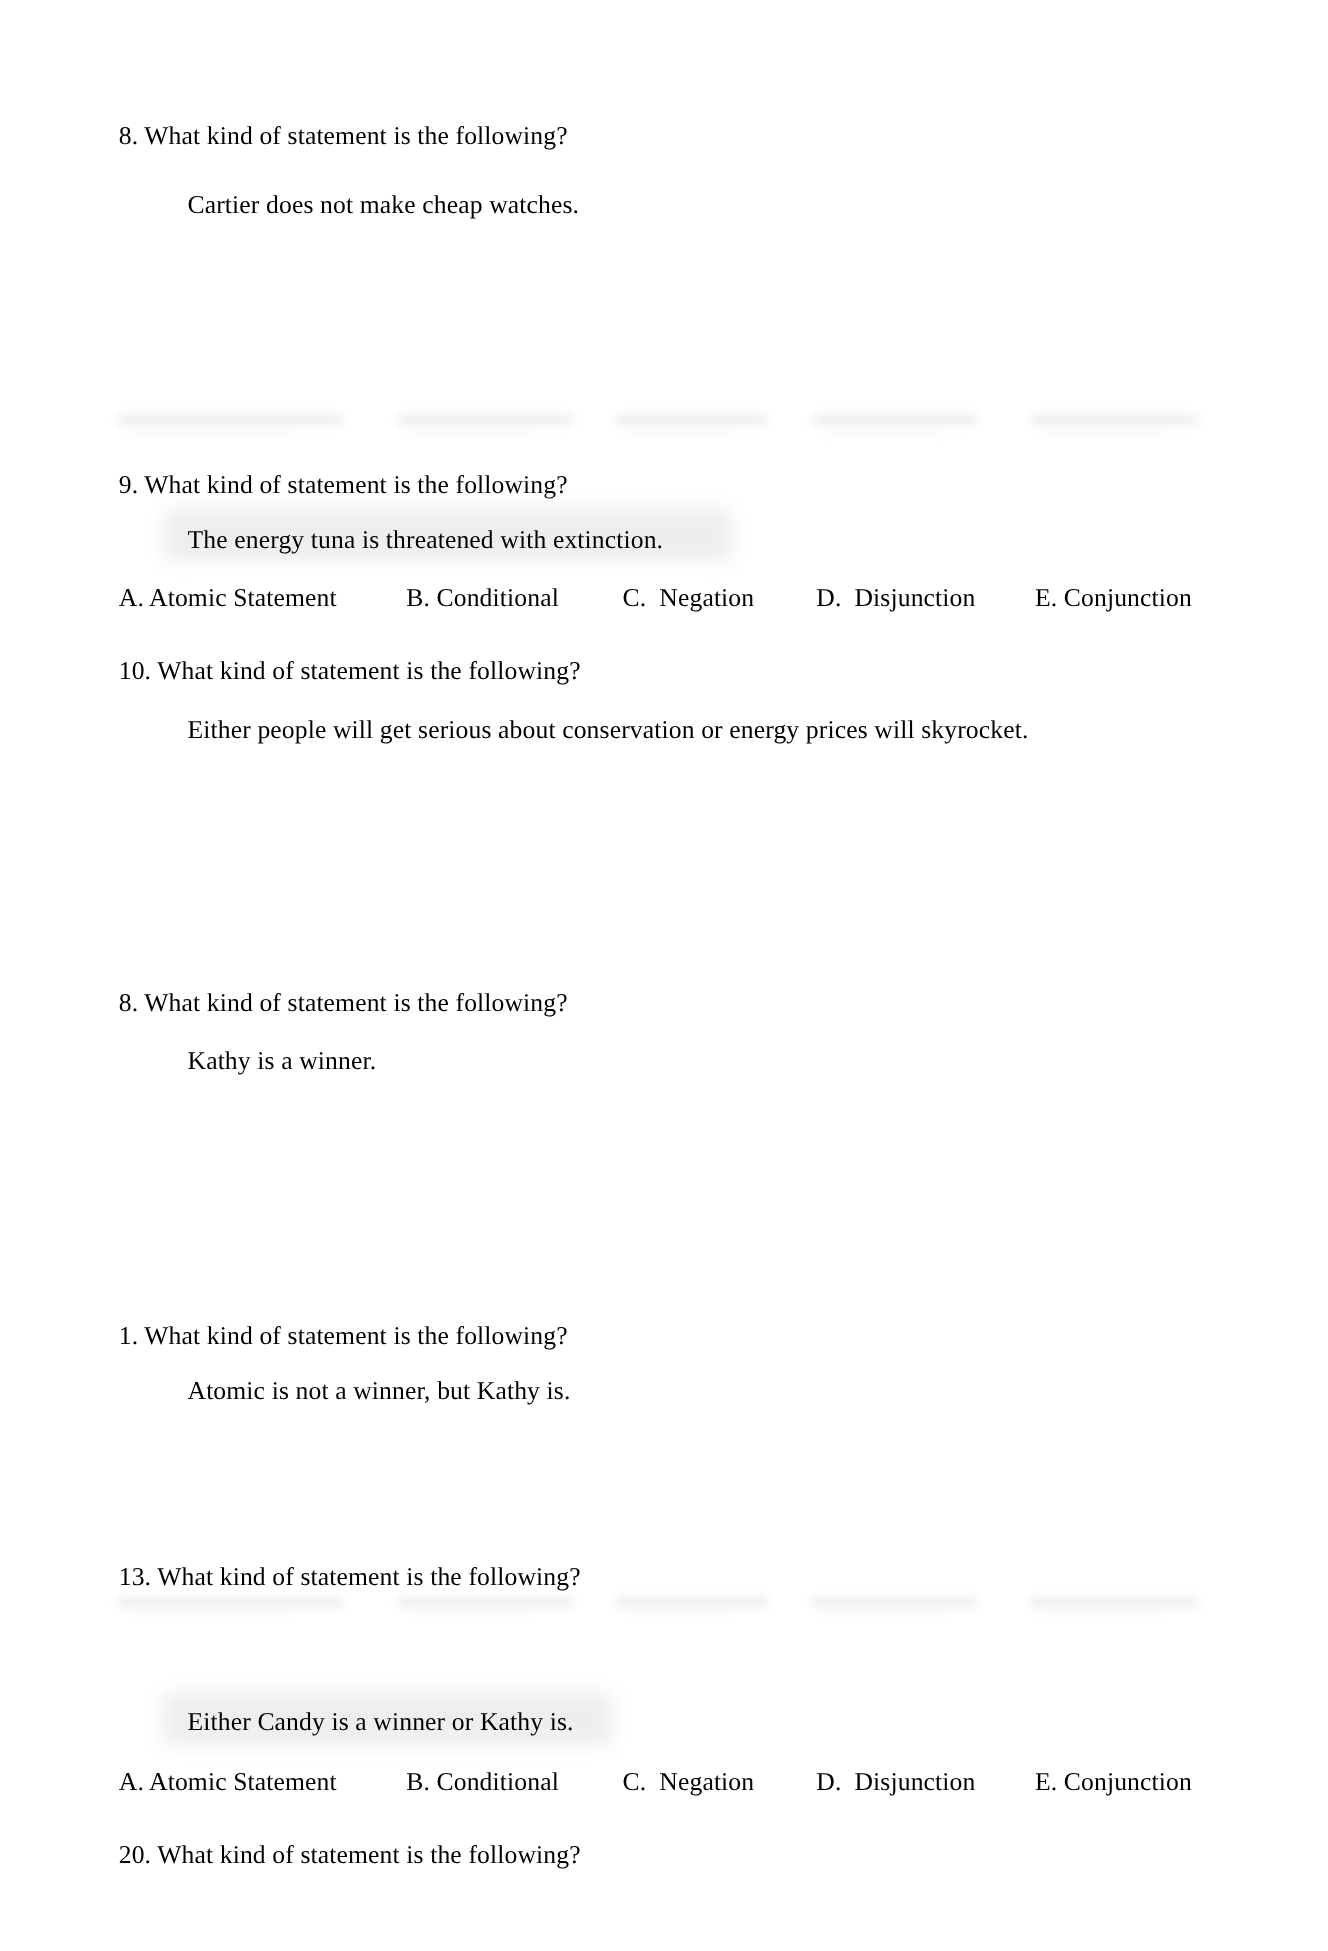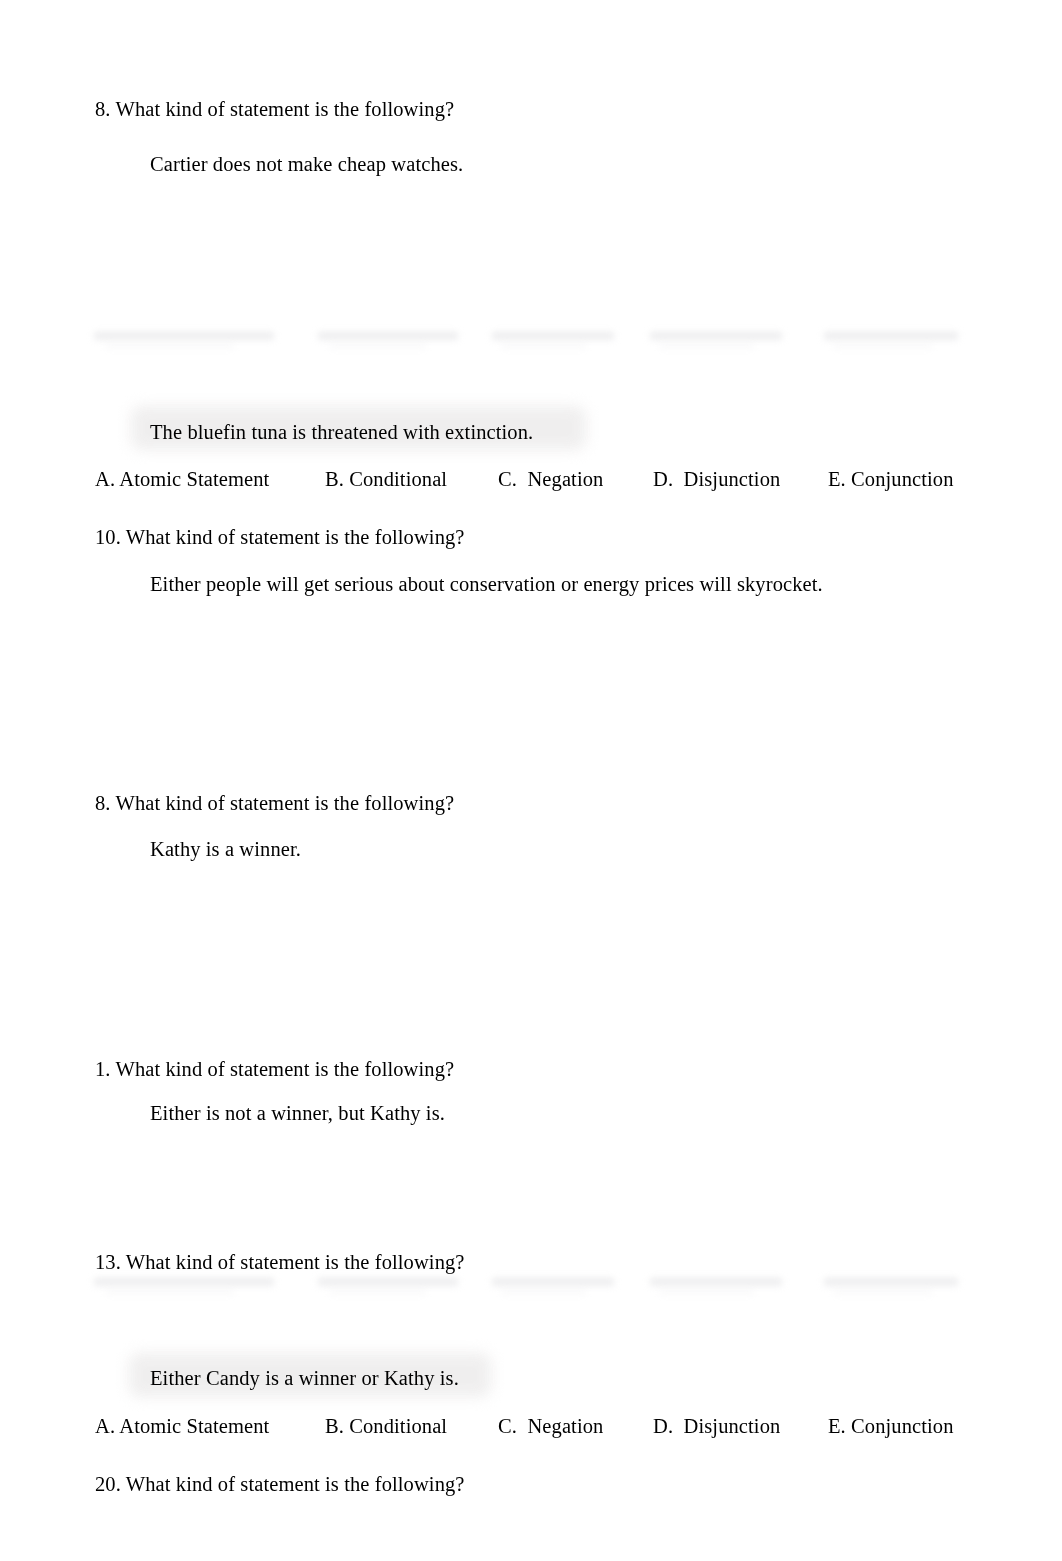--- a/index.html
+++ b/index.html
@@ -110,22 +110,26 @@
     <div class="ghost" style="left:318px; width:140px;"></div>
     <div class="ghost tail" style="left:330px; width:96px;"></div>
     <div class="ghost" style="left:492px; width:122px;"></div>
     <div class="ghost tail" style="left:502px; width:84px;"></div>
     <div class="ghost" style="left:650px; width:132px;"></div>
     <div class="ghost tail" style="left:660px; width:94px;"></div>
     <div class="ghost" style="left:824px; width:134px;"></div>
     <div class="ghost tail" style="left:834px; width:98px;"></div>
   </div>
 
+  <div class="q-line" style="top:376px">
+    <span>9. </span>
+    <span>What kind of statement is the following?</span>
+  </div>
   <div class="halo" style="left:131px; top:406px; width:455px; height:44px;"></div>
-  <div class="stmt-line" style="top:420px">The bluefin tuna is threatened with extinction.</div>
+  <div class="stmt-line" style="top:420px">The energy tuna is threatened with extinction.</div>
 
   <div class="opt-row" style="top:464px">
     <span class="opt" style="left:95px">A. Atomic Statement</span>
     <span class="opt" style="left:325px">B. Conditional</span>
     <span class="opt" style="left:498px">C.  Negation</span>
     <span class="opt" style="left:653px">D.  Disjunction</span>
     <span class="opt" style="left:828px">E. Conjunction</span>
   </div>
 
   <div class="q-line" style="top:525px">
@@ -137,21 +141,21 @@
   <div class="q-line" style="top:791px">
     <span>8. </span>
     <span>What kind of statement is the following?</span>
   </div>
   <div class="stmt-line" style="top:837px">Kathy is a winner.</div>
 
   <div class="q-line" style="top:1057px">
     <span>1. </span>
     <span>What kind of statement is the following?</span>
   </div>
-  <div class="stmt-line" style="top:1101px">Either is not a winner, but Kathy is.</div>
+  <div class="stmt-line" style="top:1101px">Atomic is not a winner, but Kathy is.</div>
 
   <div class="ghost-row" style="top:1270px">
     <div class="ghost" style="left:94px;  width:180px;"></div>
     <div class="ghost tail" style="left:106px; width:128px;"></div>
     <div class="ghost" style="left:318px; width:140px;"></div>
     <div class="ghost tail" style="left:330px; width:96px;"></div>
     <div class="ghost" style="left:492px; width:122px;"></div>
     <div class="ghost tail" style="left:502px; width:84px;"></div>
     <div class="ghost" style="left:650px; width:132px;"></div>
     <div class="ghost tail" style="left:660px; width:94px;"></div>

